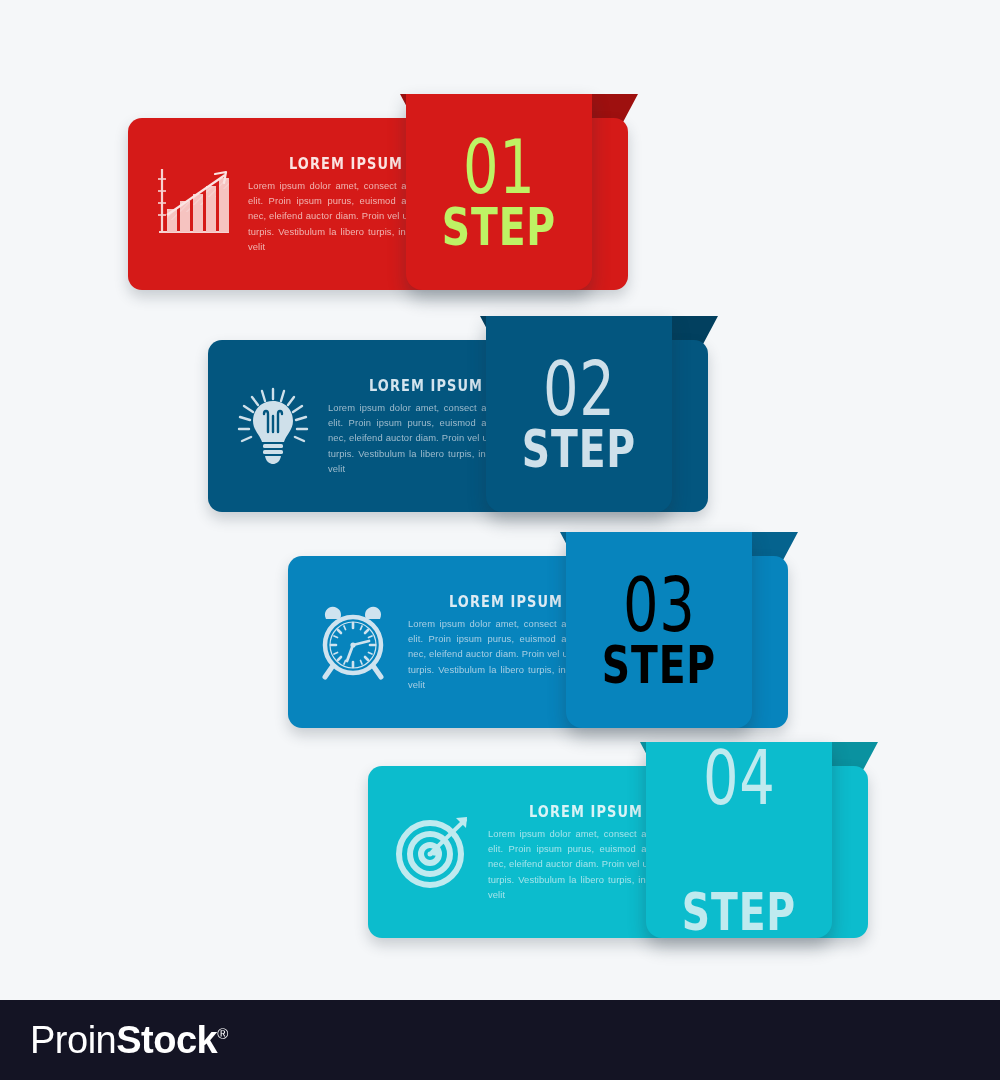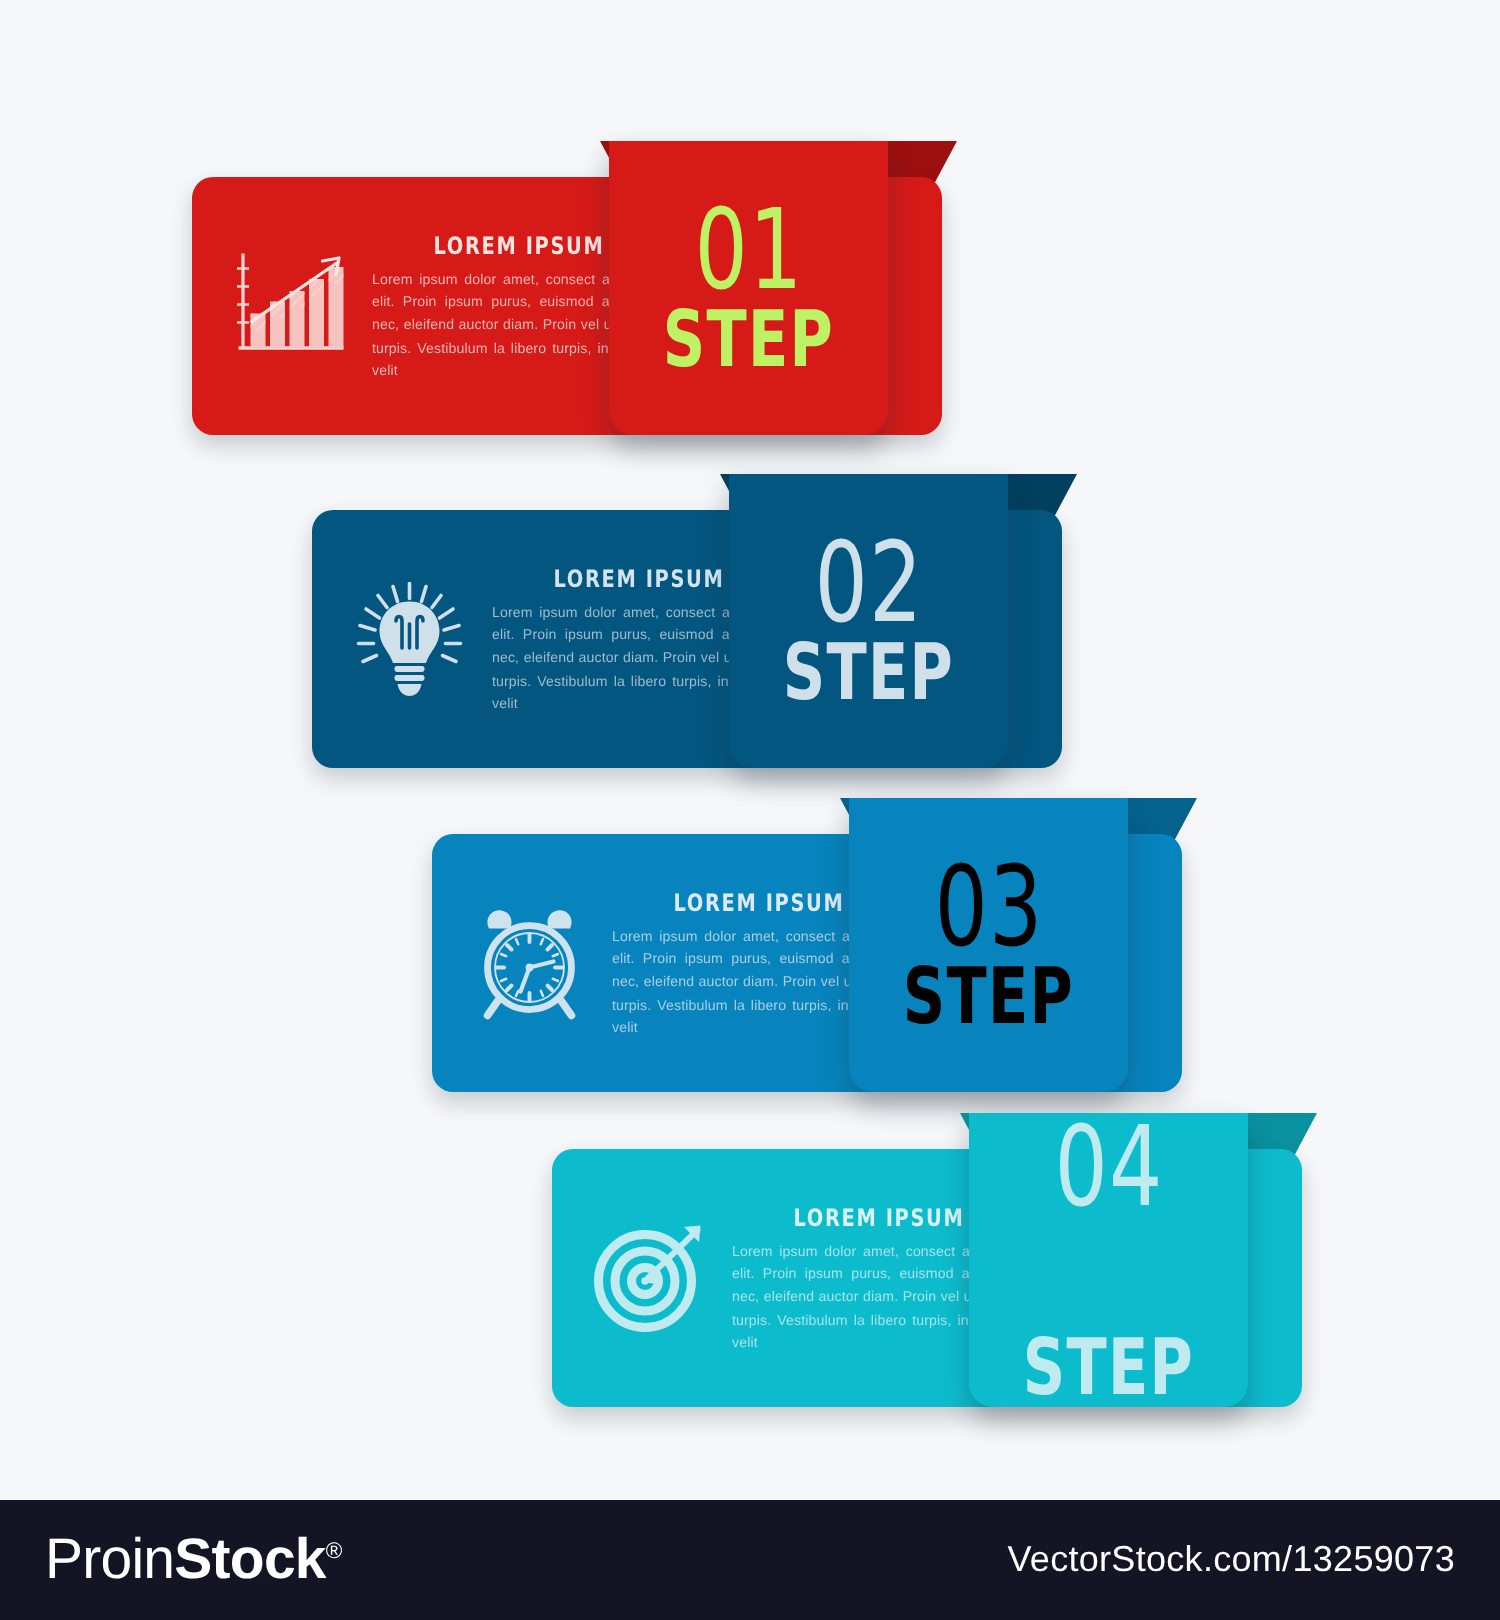--- a/index.html
+++ b/index.html
@@ -330,14 +330,13 @@
     <div class="badge" style="left:278px; background:#0cbccd; color:#bfeaef;justify-content:space-between;">
       <div class="num">04</div>
       <div class="word">STEP</div>
     </div>
   </div>
 
 </div>
 
 <div id="footer">
   <div class="logo"><span class="thin">Proin</span><span class="bold">Stock</span><span class="reg">®</span></div>
-  <div class="footer-url">VectorStock.com/13259073</div>
 </div>
 
 </body></html>

